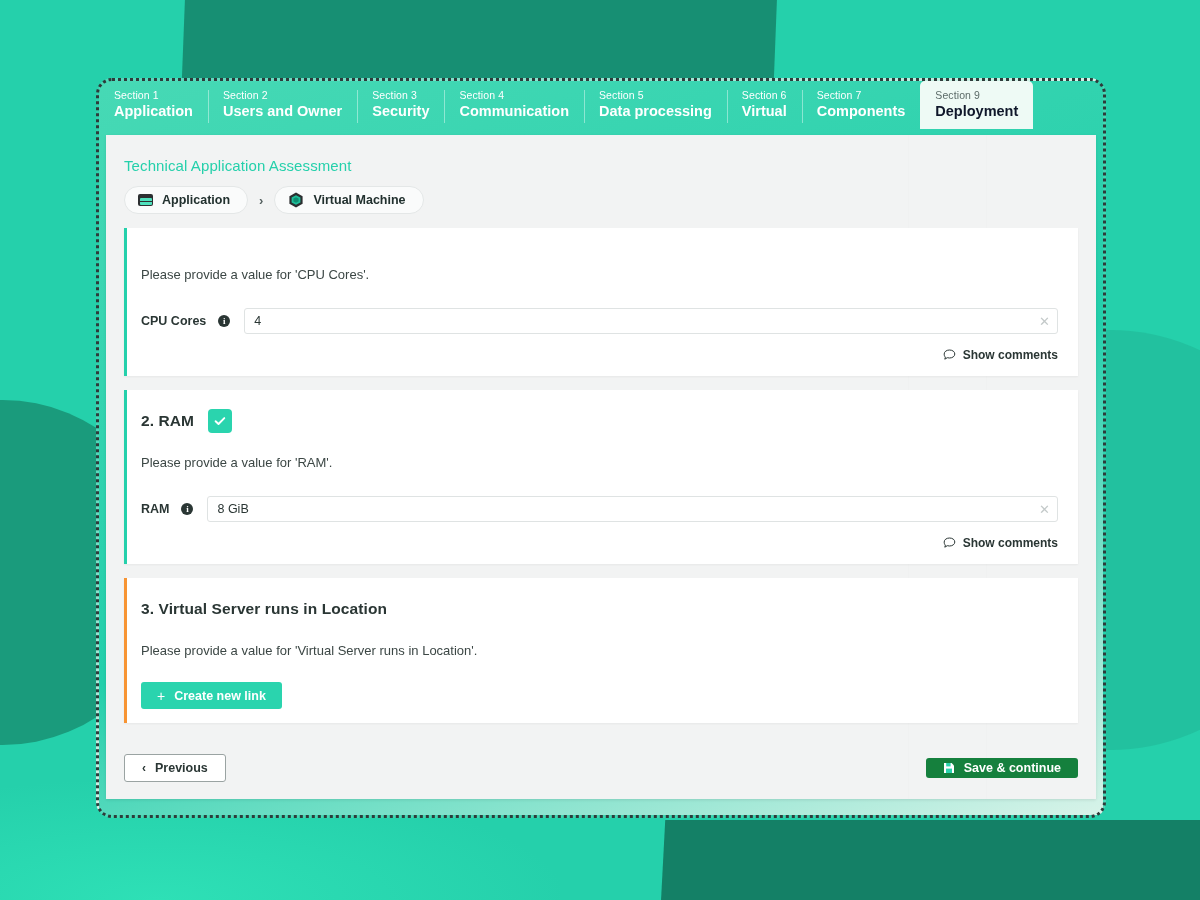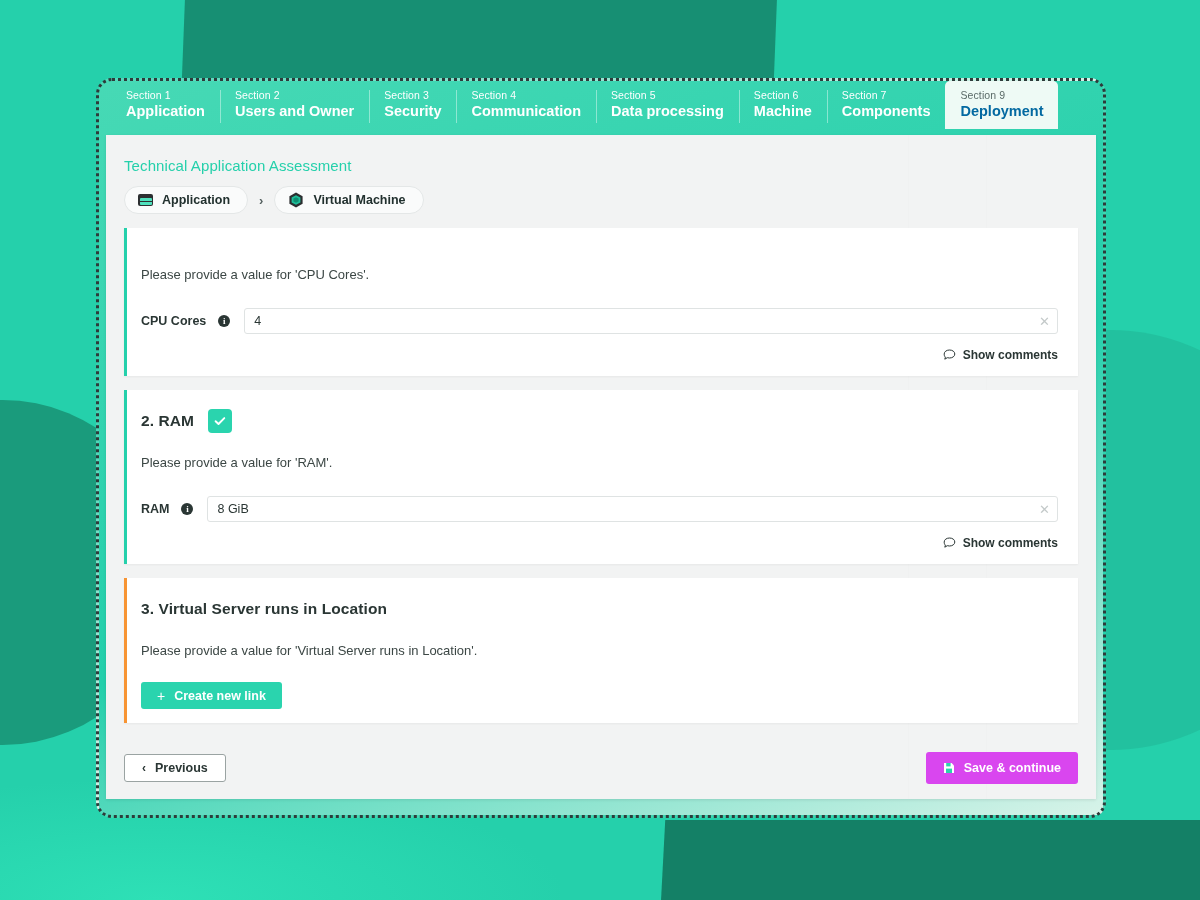--- a/index.html
+++ b/index.html
@@ -80,21 +80,21 @@
     background: linear-gradient(160deg, #47d9b5 0%, #23cfab 55%, #d8f3e9 100%);
     z-index: 2;
     overflow: hidden;
   }
 
   
   .tabbar {
     display: flex;
     align-items: stretch;
     height: 48px;
-    padding-left: 12px;
+    padding-left: 0;
     position: relative;
   }
   .tab {
     display: flex;
     flex-direction: column;
     justify-content: center;
     padding: 6px 15px 8px 15px;
     color: #ffffff;
     position: relative;
     cursor: pointer;
@@ -121,21 +121,21 @@
     line-height: 19px;
     font-weight: 700;
     white-space: nowrap;
   }
   .tab.active {
     background: #eefaf5;
     border-top-left-radius: 5px;
     border-top-right-radius: 5px;
   }
   .tab.active .tab-sec { color: #5b6b68; }
-  .tab.active .tab-name { color: #0369a1; }
+  .tab.active .tab-name { color: #0f172a; }
   .tab.active::before { display: none; }
 
   
   .panel {
     position: absolute;
     left: 7px;
     right: 7px;
     top: 54px;
     height: 664px;
     background: #f2f3f3;
@@ -366,24 +366,24 @@
     font-family: "Liberation Sans", sans-serif;
     font-size: 12.5px;
     font-weight: 700;
     color: #2a3634;
     cursor: pointer;
   }
   .btn-save {
     display: inline-flex;
     align-items: center;
     gap: 9px;
-    background: #d946ef;
+    background: #15803d;
     border: none;
     border-radius: 3px;
-    height: 32px;
+    height: 20px;
     padding: 8px 17px;
     font-family: "Liberation Sans", sans-serif;
     font-size: 12.5px;
     font-weight: 700;
     color: #ffffff;
     cursor: pointer;
   }
   .chev { font-size: 12px; line-height: 1; }
 </style>
 </head>
@@ -415,21 +415,21 @@
     <div class="tab">
       <span class="tab-sec">Section 4</span>
       <span class="tab-name">Communication</span>
     </div>
     <div class="tab">
       <span class="tab-sec">Section 5</span>
       <span class="tab-name">Data processing</span>
     </div>
     <div class="tab">
       <span class="tab-sec">Section 6</span>
-      <span class="tab-name">Machine</span>
+      <span class="tab-name">Virtual</span>
     </div>
     <div class="tab">
       <span class="tab-sec">Section 7</span>
       <span class="tab-name">Components</span>
     </div>
     <div class="tab active">
       <span class="tab-sec">Section 9</span>
       <span class="tab-name">Deployment</span>
     </div>
   </div>

